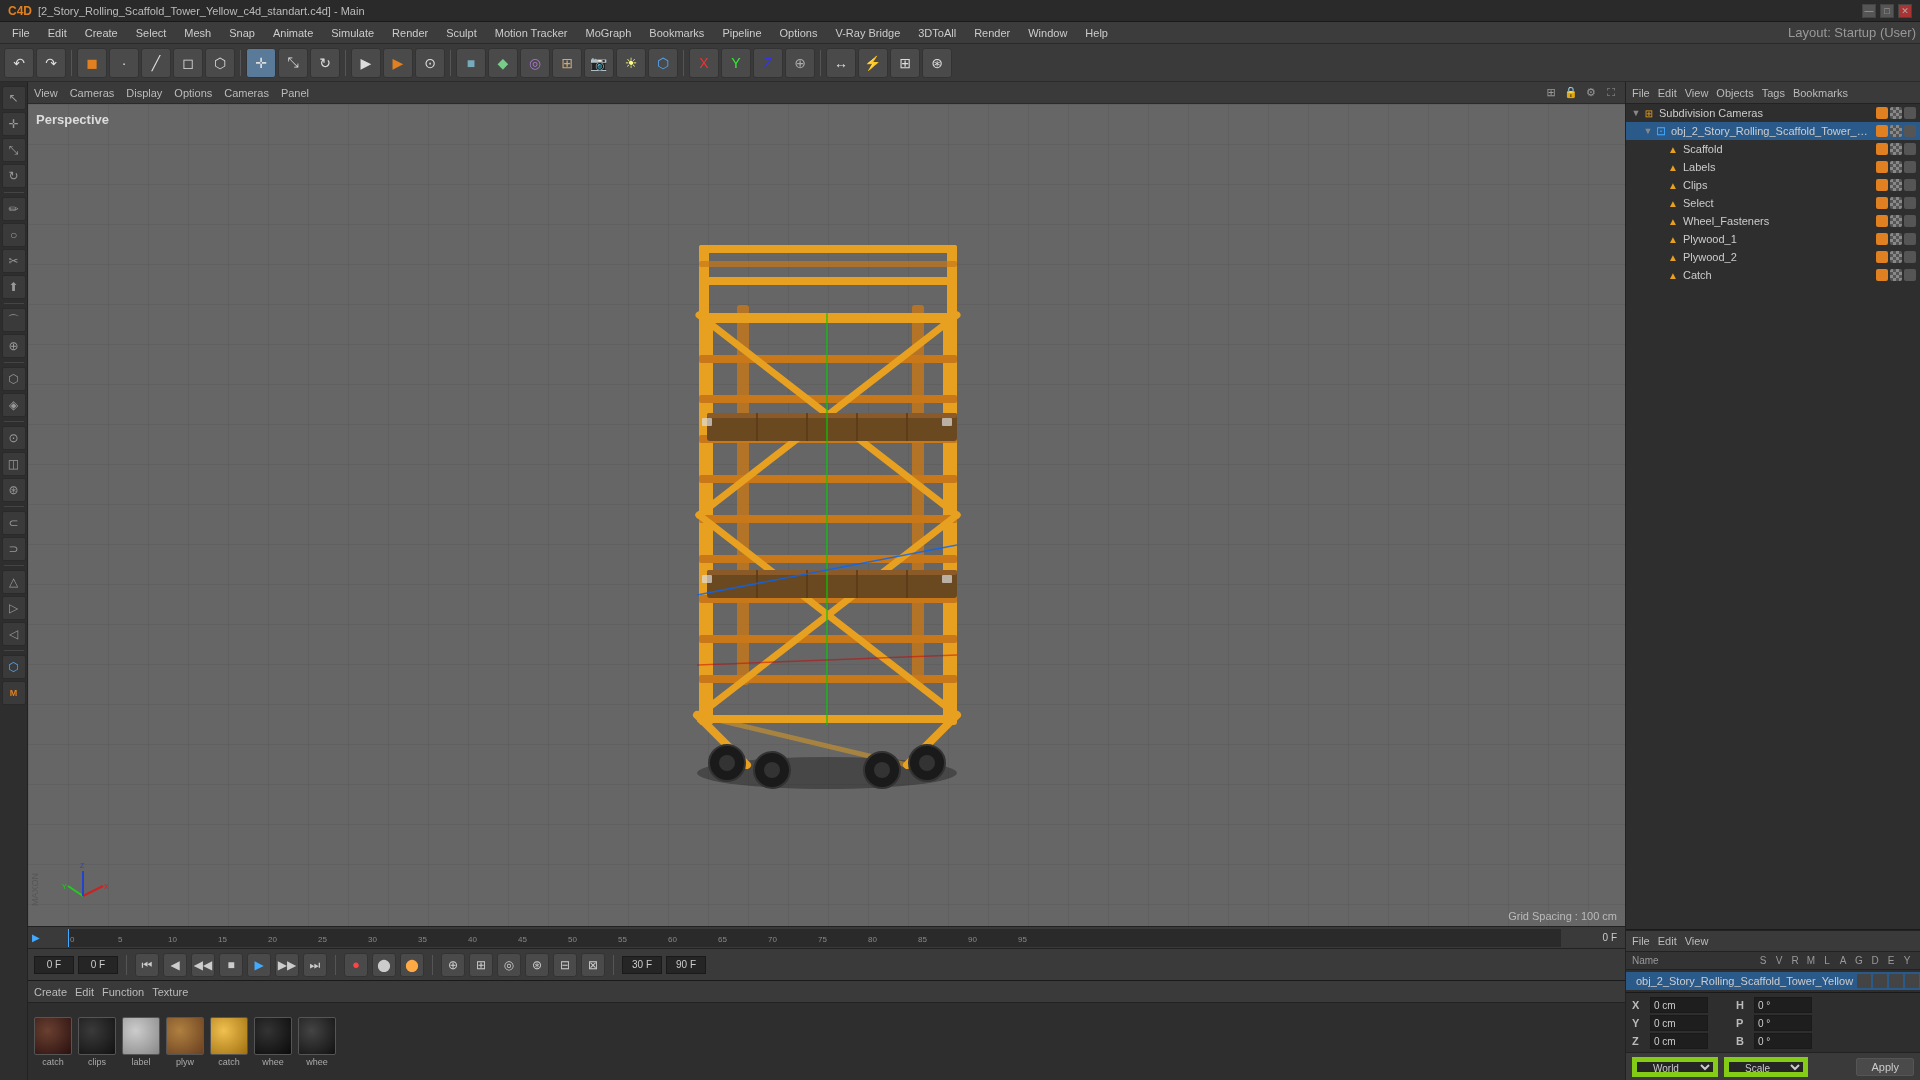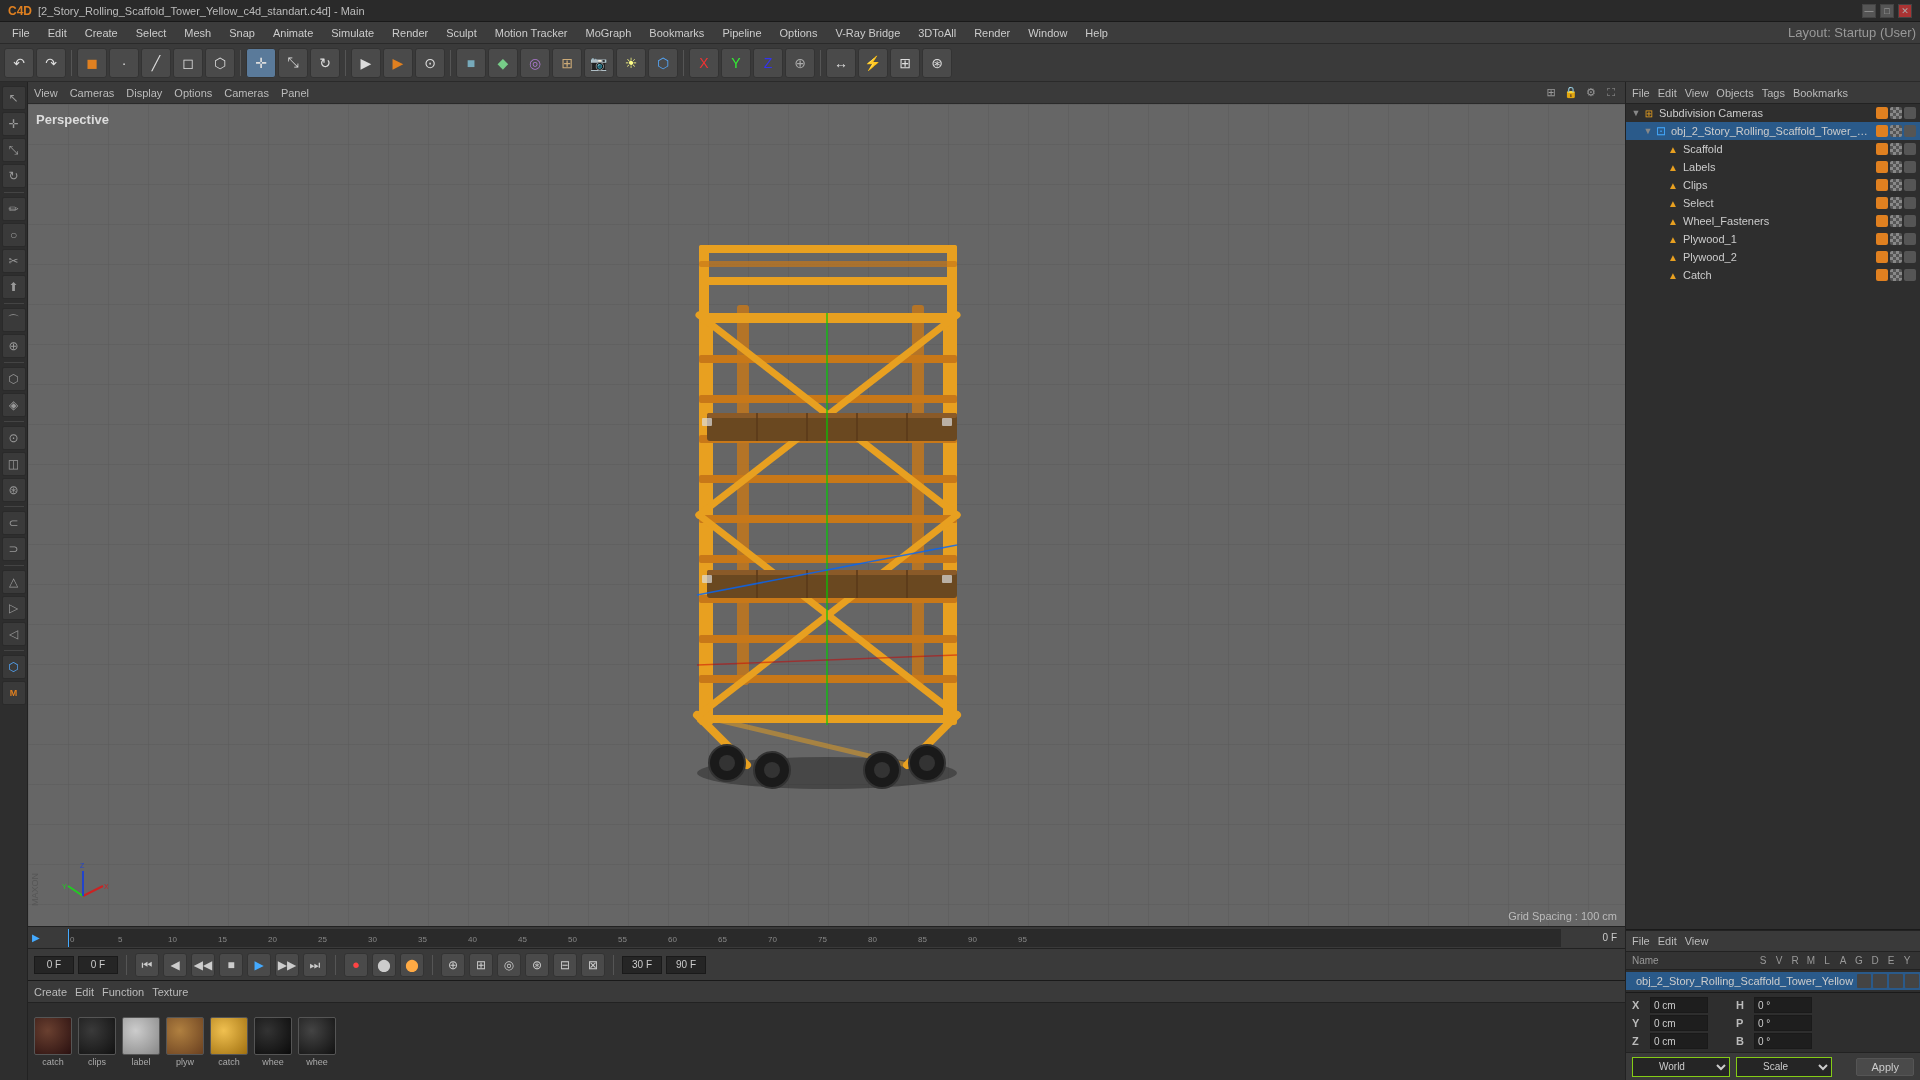--- a/index.html
+++ b/index.html
@@ -459,24 +459,24 @@
       background: #3a3a3a;
       border-top: 1px solid #222;
       display: flex;
       align-items: center;
       padding: 0 6px;
       gap: 6px;
     }
     .props-dropdown {
       height: 20px;
       background: #252525;
-      border: 1px solid #84cc16;
+      border: 5px solid #84cc16;
       color: #ccc;
       font-size: 10px;
-      padding: 0 22px;
+      padding: 0 12px;
     }
     .apply-btn {
       padding: 2px 14px;
       background: #4a4a4a;
       border: 1px solid #555;
       color: #ccc;
       font-size: 11px;
       cursor: pointer;
       border-radius: 2px;
     }

